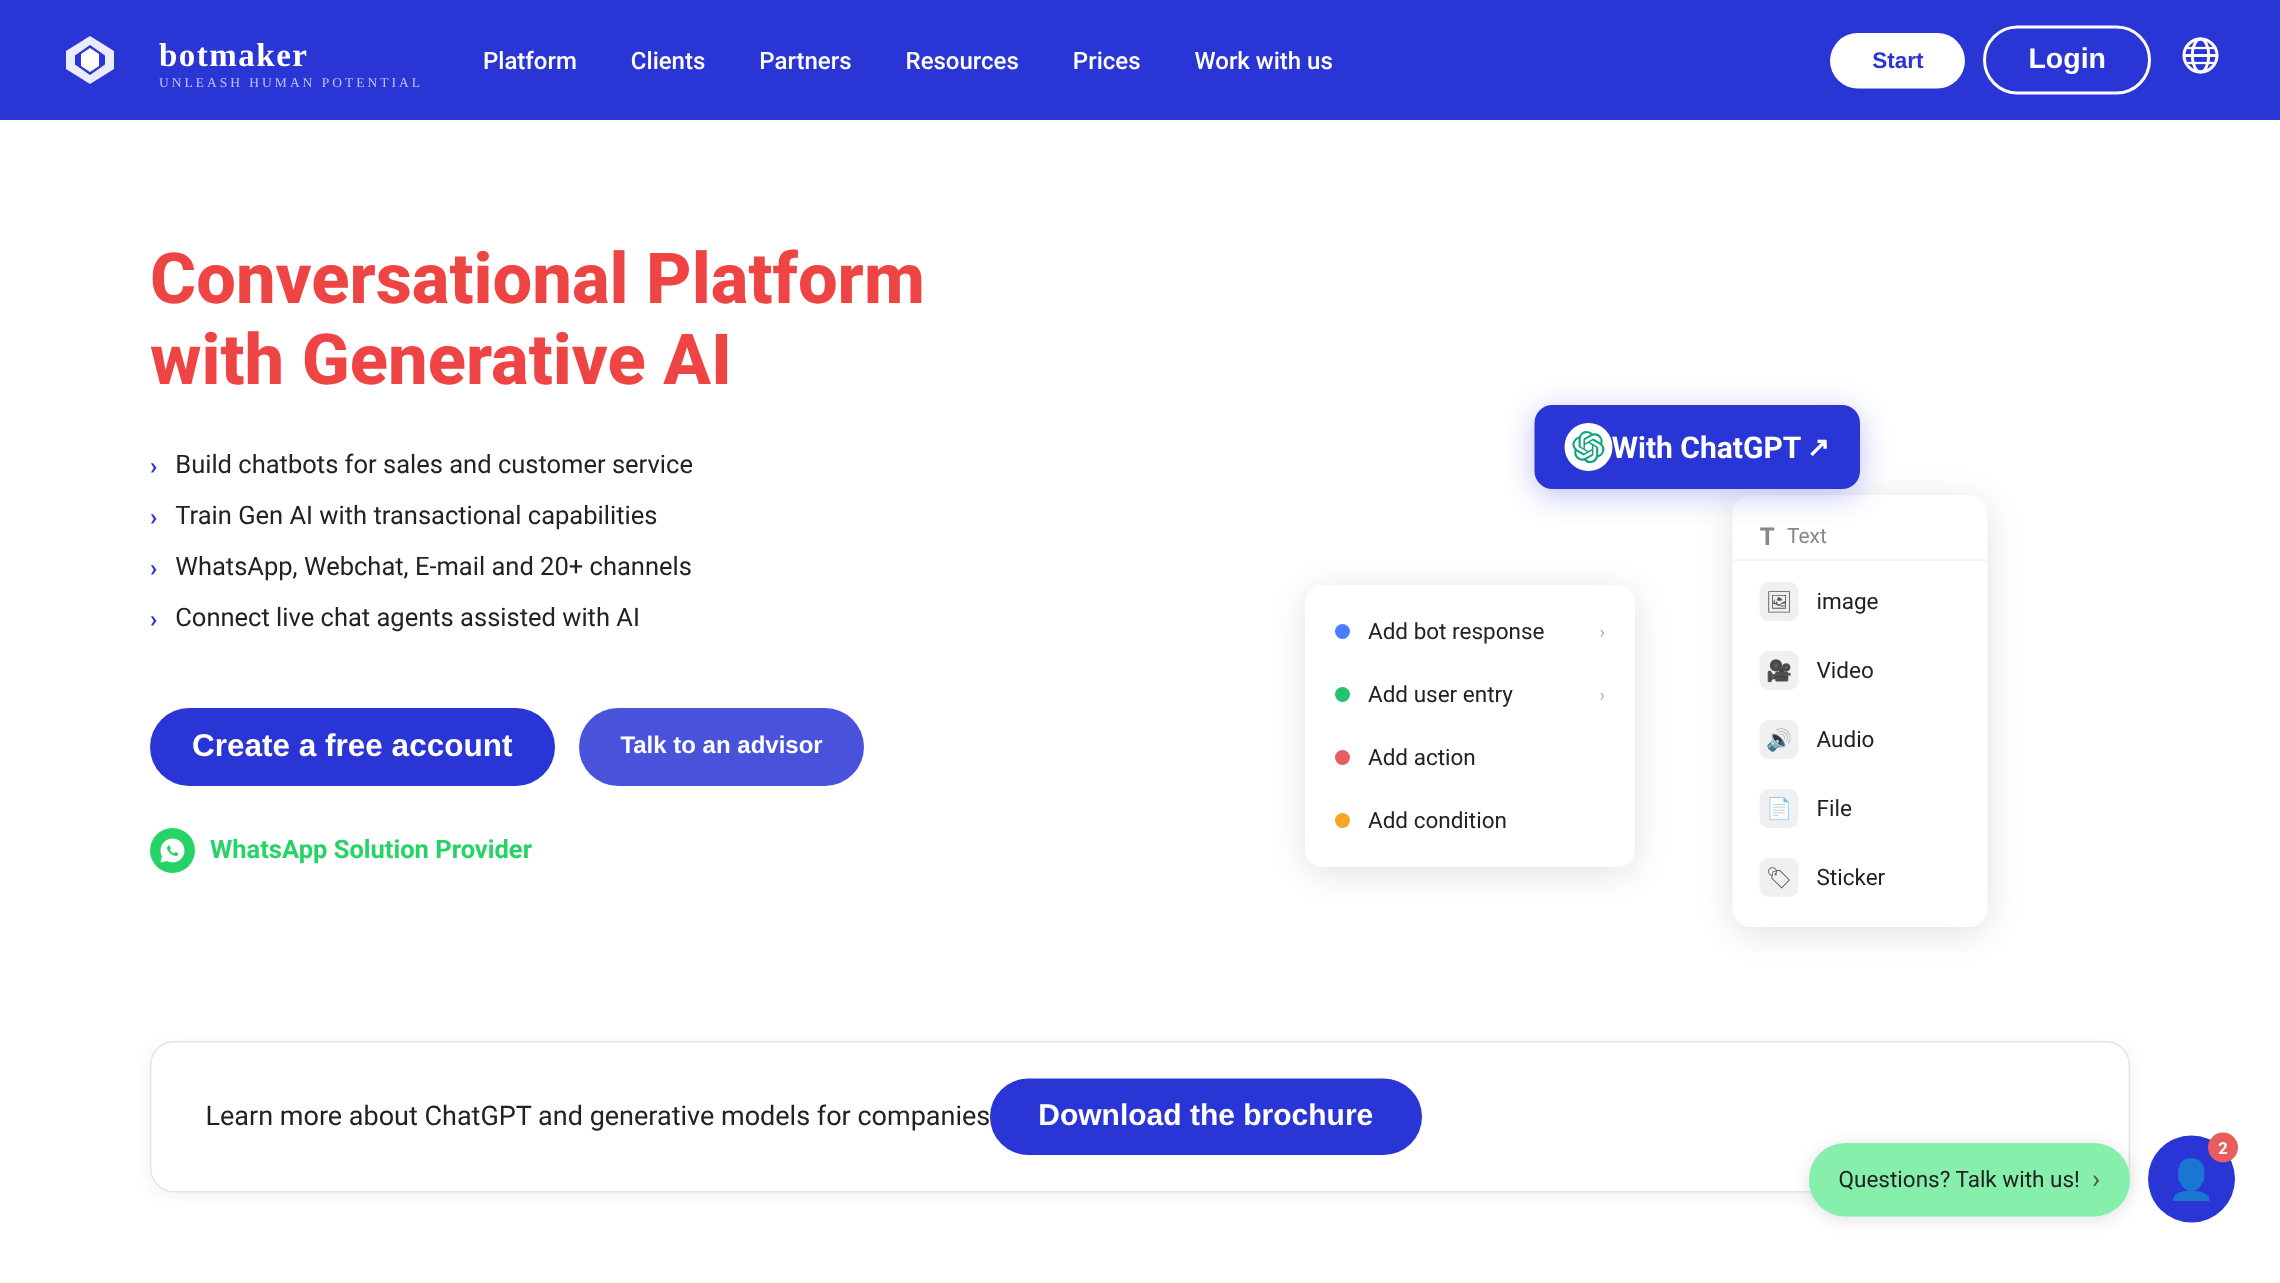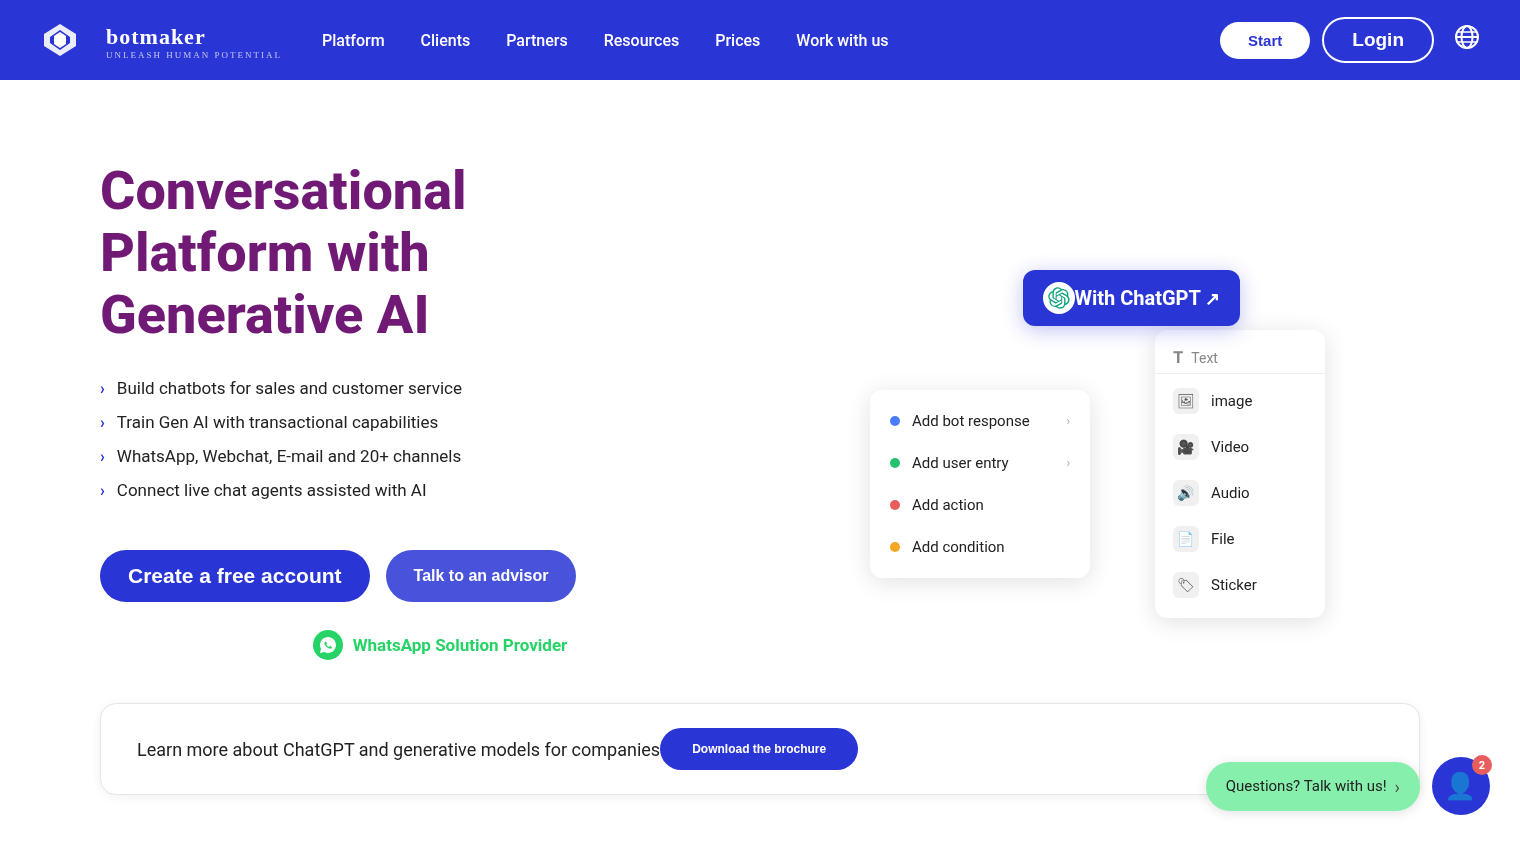--- a/index.html
+++ b/index.html
@@ -102,23 +102,23 @@
 
     
     .hero-left {
       flex: 1;
       padding: 80px 60px 40px 100px;
       display: flex;
       flex-direction: column;
       justify-content: flex-start;
     }
     .hero-title {
-      font-size: 54px;
+      font-size: 47px;
       font-weight: 800;
-      color: #701a75;
+      color: #ef4444;
       line-height: 1.15;
       margin-bottom: 32px;
       max-width: 560px;
     }
     .feature-list {
       list-style: none;
       margin-bottom: 36px;
     }
     .feature-item {
       display: flex;
@@ -156,21 +156,20 @@
       padding: 14px 28px;
       font-size: 16px;
       font-weight: 600;
       cursor: pointer;
       opacity: 0.85;
     }
     .whatsapp-badge {
       display: flex;
       align-items: center;
       gap: 10px;
-      justify-content: center;
     }
     .whatsapp-icon {
       width: 30px;
       height: 30px;
       background: #25D366;
       border-radius: 50%;
       display: flex;
       align-items: center;
       justify-content: center;
       color: #fff;
@@ -305,21 +304,21 @@
     .banner-text {
       font-size: 18px;
       color: #222;
     }
     .btn-download {
       background: #2a35d5;
       color: #fff;
       border: none;
       border-radius: 28px;
       padding: 14px 32px;
-      font-size: 12px;
+      font-size: 20px;
       font-weight: 600;
       cursor: pointer;
       white-space: nowrap;
     }
 
     
     .chat-widget-area {
       position: fixed;
       bottom: 40px;
       right: 30px;

